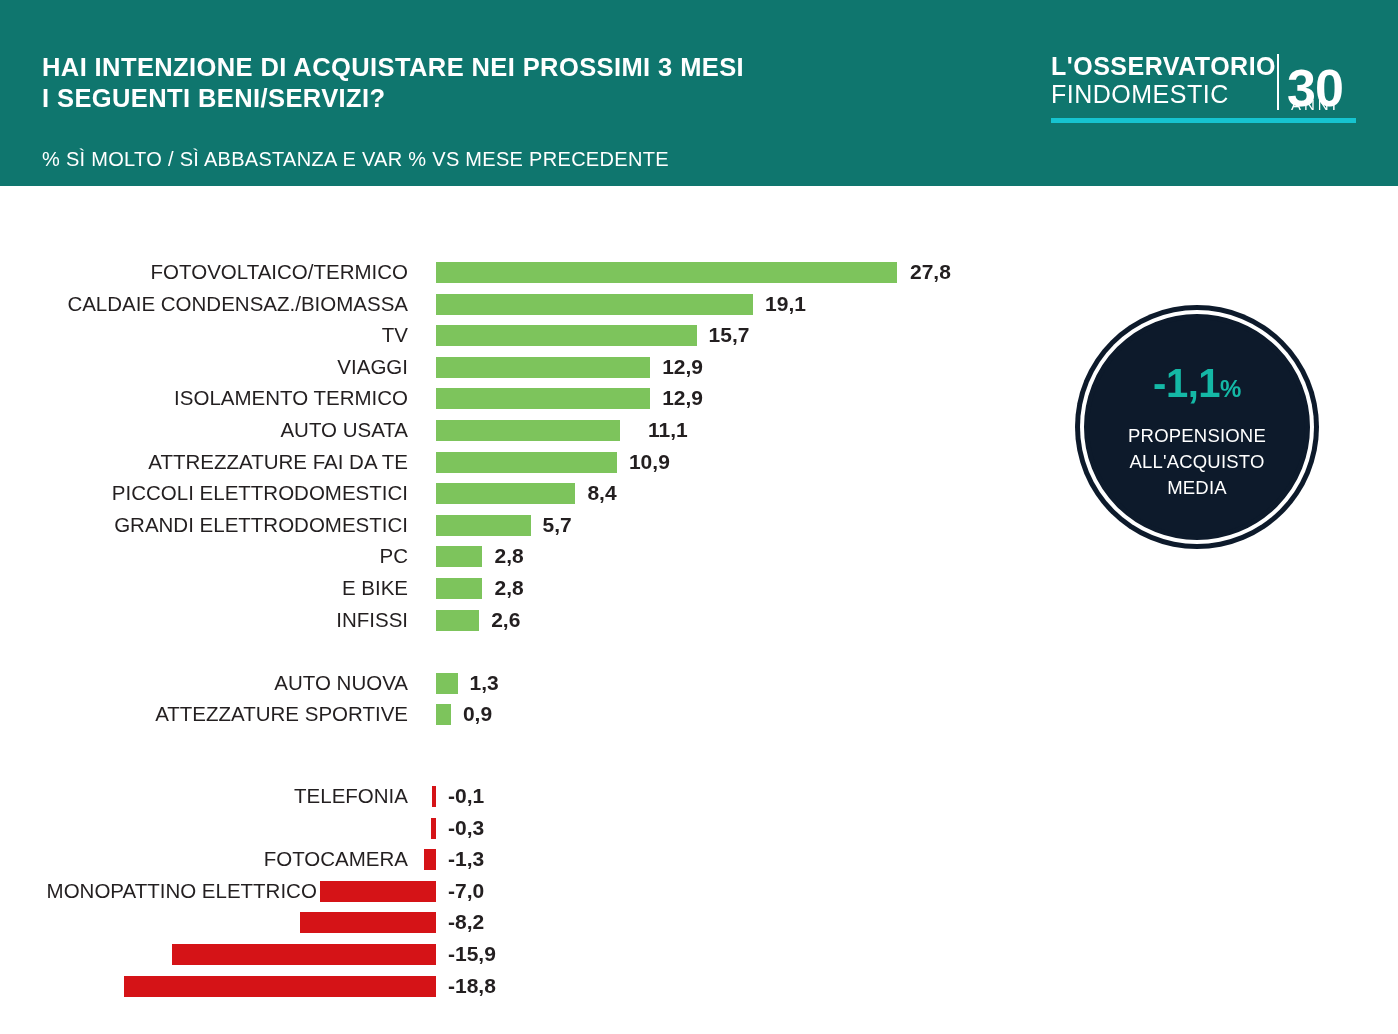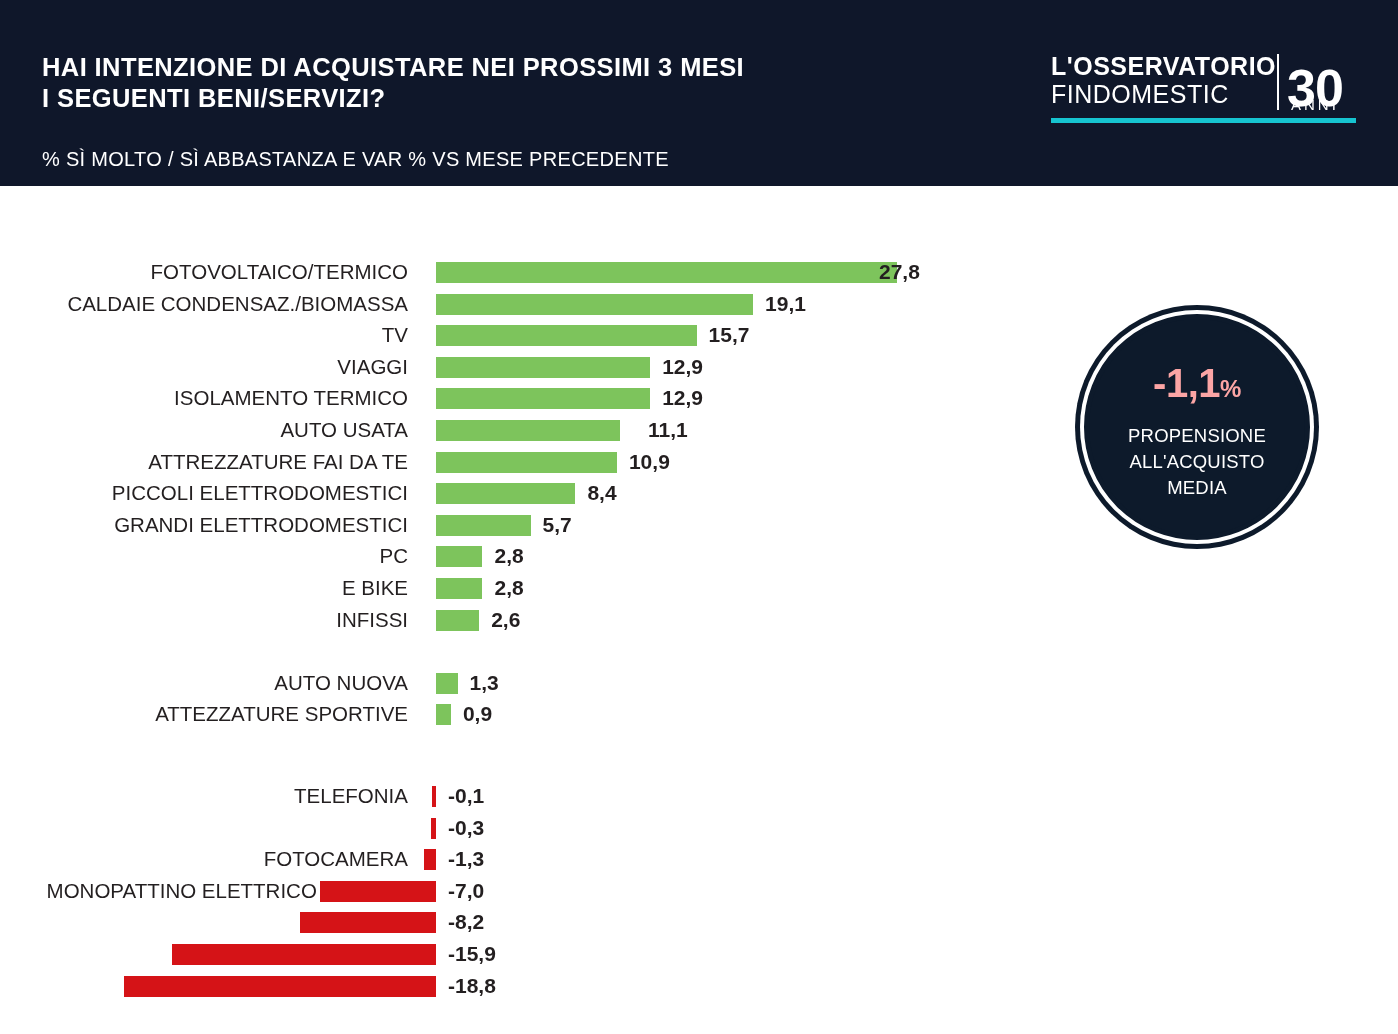--- a/index.html
+++ b/index.html
@@ -15,21 +15,21 @@
     width: 1398px;
     height: 1034px;
     background: #ffffff;
   }
   
   .header {
     position: absolute;
     left: 0; top: 0;
     width: 1398px;
     height: 186px;
-    background: #0f172a;
+    background: #0f766e;
   }
   .title-block {
     position: absolute;
     left: 42px;
     top: 52px;
     width: 980px;
   }
   .title-line {
     color: #ffffff;
     font-size: 25.5px;
@@ -174,21 +174,21 @@
     background: #0d1a2b;
     border: 5px solid #0d1a2b;
     box-shadow: 0 0 0 4px #ffffff, 0 0 0 9px #0d1a2b;
     display: flex;
     flex-direction: column;
     align-items: center;
     justify-content: center;
     text-align: center;
   }
   .badge-value {
-    color: #fca5a5;
+    color: #14b8a6;
     font-size: 40px;
     font-weight: bold;
     line-height: 60px;
     letter-spacing: -0.5px;
   }
   .badge-value .pct {
     font-size: 24px;
   }
   .badge-caption {
     color: #ffffff;
@@ -219,21 +219,21 @@
       <div class="logo-30">30</div>
       <div class="logo-anni">ANNI</div>
       <div class="logo-underline"></div>
     </div>
   </div>
 
   <div class="chart" id="chart-area">
       <div class="row" style="top: 72px;">
         <div class="row-label">FOTOVOLTAICO/TERMICO</div>
         <div class="bar pos" style="width: 461.48px; left: 436px; background: rgb(125, 196, 92);"></div>
-        <div class="row-value" style="left: 879px;">27,8</div>
+        <div class="row-value" style="left: 910px;">27,8</div>
       </div>
       <div class="row" style="top: 103.6px;">
         <div class="row-label">CALDAIE CONDENSAZ./BIOMASSA</div>
         <div class="bar pos" style="width: 317.06px; left: 436px; background: rgb(125, 196, 92);"></div>
         <div class="row-value" style="left: 765.06px;">19,1</div>
       </div>
       <div class="row" style="top: 135.2px;">
         <div class="row-label">TV</div>
         <div class="bar pos" style="width: 260.62px; left: 436px; background: rgb(125, 196, 92);"></div>
         <div class="row-value" style="left: 708.62px;">15,7</div>

